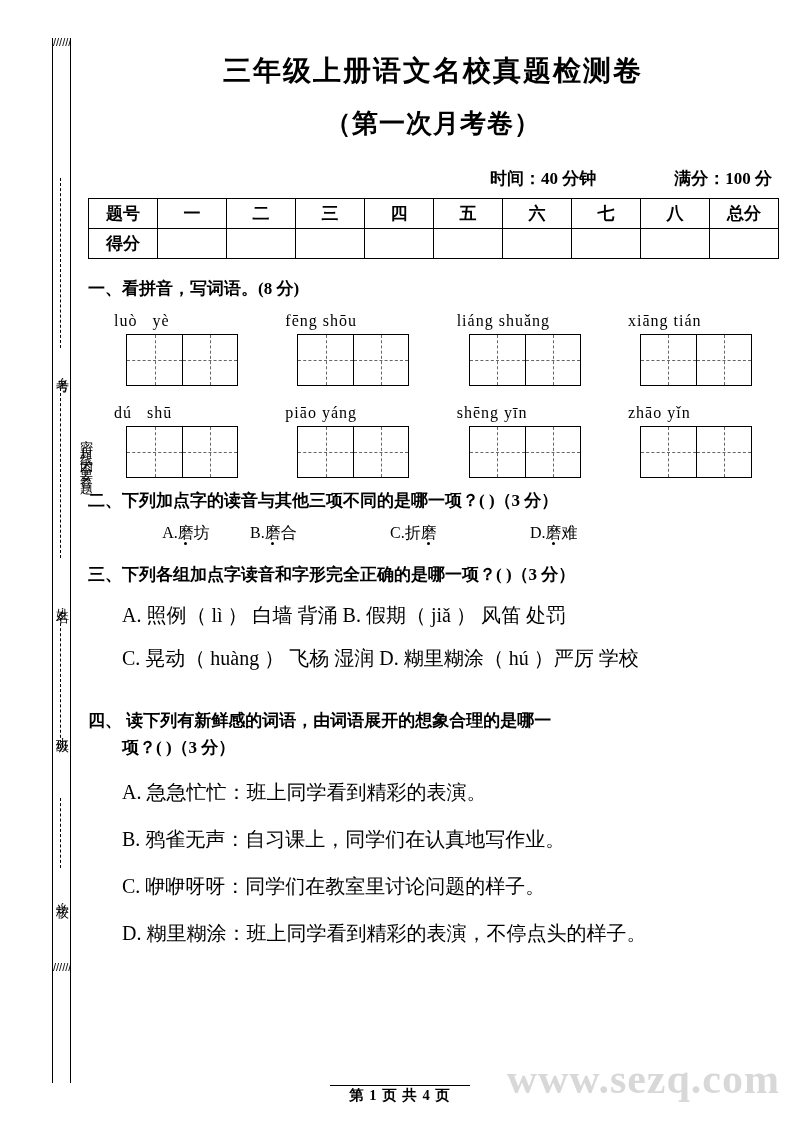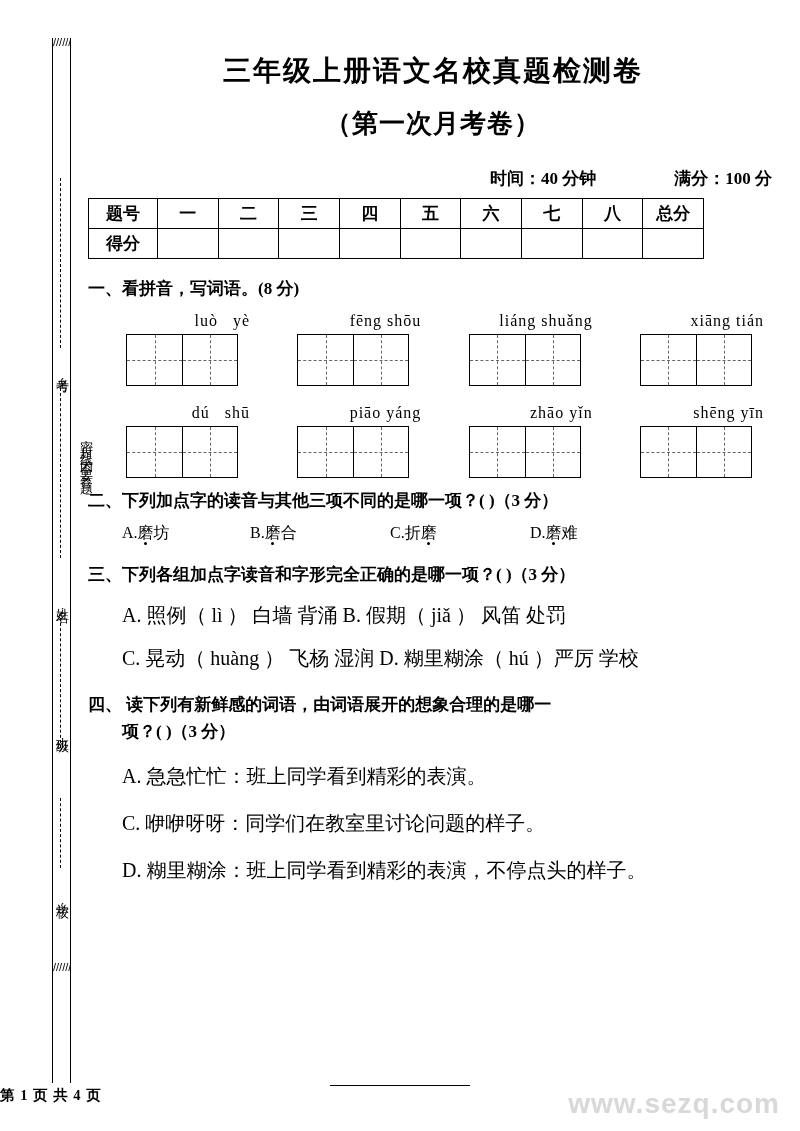--- a/index.html
+++ b/index.html
@@ -105,21 +105,21 @@
     font-weight: bold;
     display: flex;
     justify-content: flex-end;
     padding-right: 6px;
   }
   .meta-row .m1 { margin-right: 78px; }
 
   table.score {
     margin-top: 8px;
     border-collapse: collapse;
-    width: 616px;
+    width: 691px;
     table-layout: fixed;
   }
   table.score td {
     border: 1px solid #000;
     height: 27px;
     text-align: center;
     font-size: 17px;
     font-weight: bold;
   }
   table.score td.lbl { width: 66px; }
@@ -134,21 +134,21 @@
   
   .pin-section { margin-top: 10px; }
   .pin-row {
     display: flex;
     justify-content: space-between;
     padding: 0 14px 0 26px;
     margin-top: 6px;
   }
   .pin-cell { width: 136px; }
   .pin-text {
-    text-align: right;
+    text-align: left;
     font-size: 16px;
     font-family: "Liberation Serif", serif;
     letter-spacing: 1px;
     margin-bottom: 4px;
     white-space: pre;
   }
   .tzg {
     display: flex;
     border: 1.5px solid #000;
     width: 112px;
@@ -203,40 +203,41 @@
     line-height: 1.6;
   }
 
   .q4-opts .ansline { margin-top: 15px; }
 
   .footer {
     position: absolute;
     left: 0;
     right: 0;
     bottom: 26px;
+    text-align: center;
     font-size: 14.5px;
     font-weight: bold;
     letter-spacing: 1px;
   }
   .footer-line {
     position: absolute;
     left: 330px;
     top: 1085px;
     width: 140px;
     border-top: 1px solid #000;
   }
 
   .watermark {
     position: absolute;
     right: 20px;
-    bottom: 11px;
-    font-size: 28px;
+    bottom: 28px;
+    font-size: 42px;
     font-weight: bold;
     color: #d8d8d8;
-    font-family: Liberation Sans, sans-serif;
+    font-family: Liberation Serif, serif;
     letter-spacing: 1px;
   }
 </style>
 </head>
 <body>
 
 <div class="seal-strip">
   <div class="seal-line l1"></div>
   <div class="seal-line l2"></div>
   <div class="seal-hatch top">//////////////////////////////////////</div>
@@ -332,60 +333,61 @@
           </div>
       </div>
       <div class="pin-cell">
         <div class="pin-text">piāo yáng</div>
         <div class="tzg">
             <div class="cellbox"></div>
             <div class="cellbox"></div>
           </div>
       </div>
       <div class="pin-cell">
+        <div class="pin-text">shēng yīn</div>
+        <div class="tzg">
+            <div class="cellbox"></div>
+            <div class="cellbox"></div>
+          </div>
+      </div>
+      <div class="pin-cell">
         <div class="pin-text">zhāo yǐn</div>
-        <div class="tzg">
-            <div class="cellbox"></div>
-            <div class="cellbox"></div>
-          </div>
-      </div>
-      <div class="pin-cell">
-        <div class="pin-text">shēng yīn</div>
         <div class="tzg">
             <div class="cellbox"></div>
             <div class="cellbox"></div>
           </div>
       </div>
     </div>
   </div>
 
   <div class="q" style="margin-top:10px;">二、下列加点字的读音与其他三项不同的是哪一项？(    )（3 分）</div>
   <div class="opt-row">
-    <span class="opt" style="width:128px;">
+    <span class="opt" style="width:128px;text-align:center;">
       <span>A.</span><span class="dotted">磨</span><span>坊</span>
     </span>
     <span class="opt" style="width:140px;">
       <span>B.</span><span class="dotted">磨</span><span>合</span>
     </span>
     <span class="opt" style="width:140px;">
       <span>C.</span><span>折</span><span class="dotted">磨</span>
     </span>
     <span class="opt">
       <span>D.</span><span class="dotted">磨</span><span>难</span>
     </span>
   </div>
 
   <div class="q" style="margin-top:18px;">三、下列各组加点字读音和字形完全正确的是哪一项？(    )（3 分）</div>
   <div class="ansline">A. 照例（ lì ）      白墙   背涌     B. 假期（ jiǎ ）      风笛     处罚</div>
   <div class="ansline">C. 晃动（ huàng ）  飞杨   湿润     D. 糊里糊涂（ hú ）严厉     学校</div>
 
-  <div class="q" style="margin-top:18px;">四、 读下列有新鲜感的词语，由词语展开的想象合理的是哪一</div>
+  <div class="q" style="margin-top:34px;">四、 读下列有新鲜感的词语，由词语展开的想象合理的是哪一</div>
   <div class="q" style="margin-top:2px;padding-left:34px;">项？(    )（3 分）</div>
   <div class="q4-opts">
     <div class="ansline">A. 急急忙忙：班上同学看到精彩的表演。</div>
+    <div class="ansline">B. 鸦雀无声：自习课上，同学们在认真地写作业。</div>
     <div class="ansline">C. 咿咿呀呀：同学们在教室里讨论问题的样子。</div>
     <div class="ansline">D. 糊里糊涂：班上同学看到精彩的表演，不停点头的样子。</div>
   </div>
 
 </div>
 
 <div class="footer-line"></div>
 <div class="footer">第 1 页 共 4 页</div>
 <div class="watermark">www.sezq.com</div>
 

